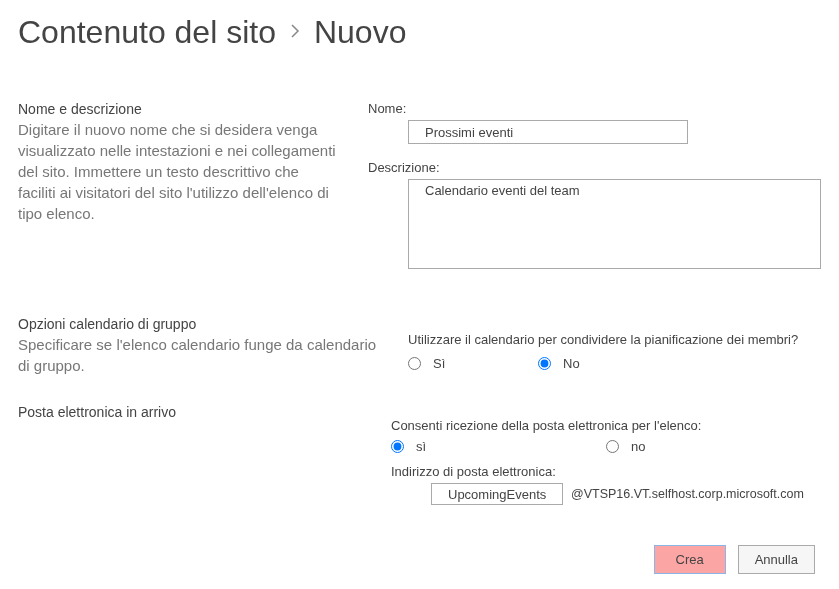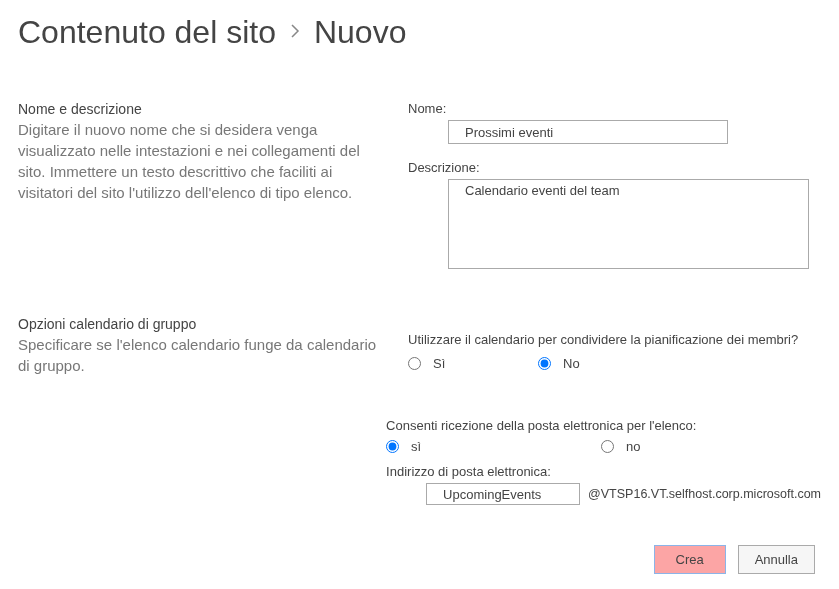--- a/index.html
+++ b/index.html
@@ -62,21 +62,21 @@
     padding: 3px 16px;
     color: #444;
     background: #fff;
     margin-left: 40px;
   }
   .name-input {
     width: 280px;
     height: 24px;
   }
   .desc-textarea {
-    width: 361px;
+    width: 413px;
     height: 90px;
     resize: none;
   }
   .field-group { margin-bottom: 16px; }
   .radio-row {
     display: flex;
     gap: 0;
     margin-top: 6px;
   }
   .radio-row .radio-opt {
@@ -94,21 +94,21 @@
     cursor: pointer;
   }
   .radio-label { font-size: 13px; color: #444; }
   .email-row {
     display: flex;
     align-items: center;
     gap: 8px;
     margin-top: 4px;
   }
   .email-input {
-    width: 154px;
+    width: 132px;
     height: 22px;
     border: 1px solid #3b7cd4;
   }
   .email-suffix {
     font-size: 12.5px;
     color: #444;
   }
   .button-row {
     display: flex;
     justify-content: flex-end;
@@ -176,20 +176,21 @@
       <label class="radio-opt">
         <input type="radio" name="groupcal" checked="" style="">
         <span class="radio-label">No</span>
       </label>
     </div>
   </div>
 </div>
 
 <div class="section">
   <div class="left">
+    <div class="section-title">Posta elettronica in arrivo</div>
   </div>
   <div class="right">
     <div class="field-label" style="margin-top:14px">Consenti ricezione della posta elettronica per l'elenco:</div>
     <div class="radio-row wide">
       <label class="radio-opt">
         <input type="radio" name="emailallow" checked="" style="">
         <span class="radio-label">sì</span>
       </label>
       <label class="radio-opt">
         <input type="radio" name="emailallow" style="">

